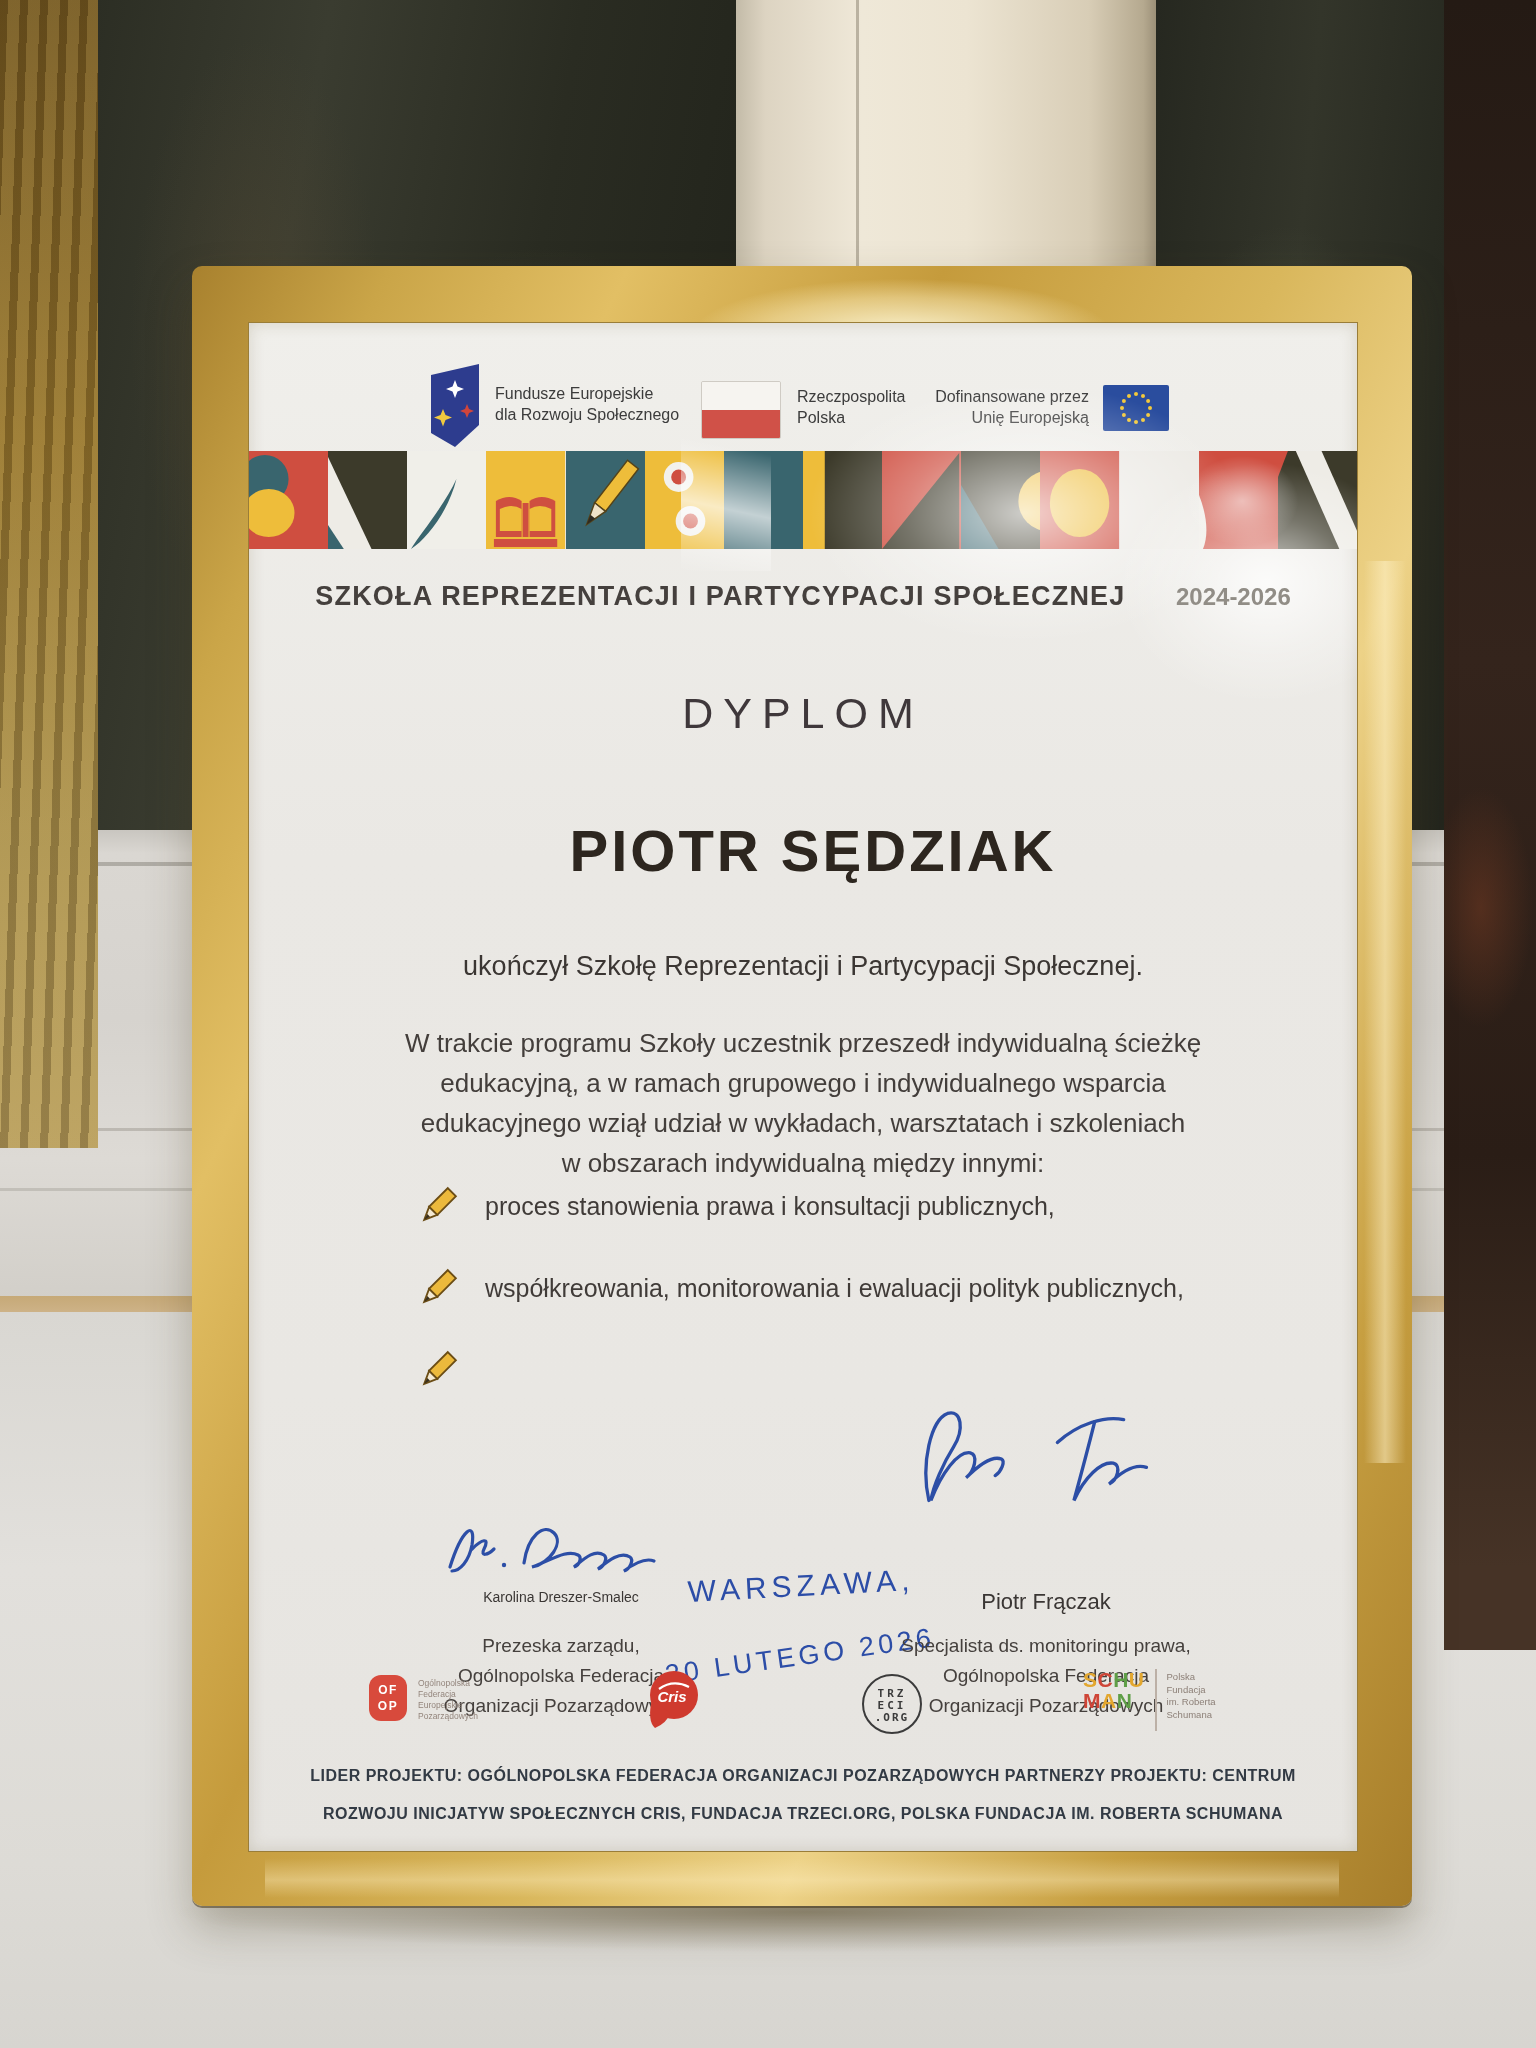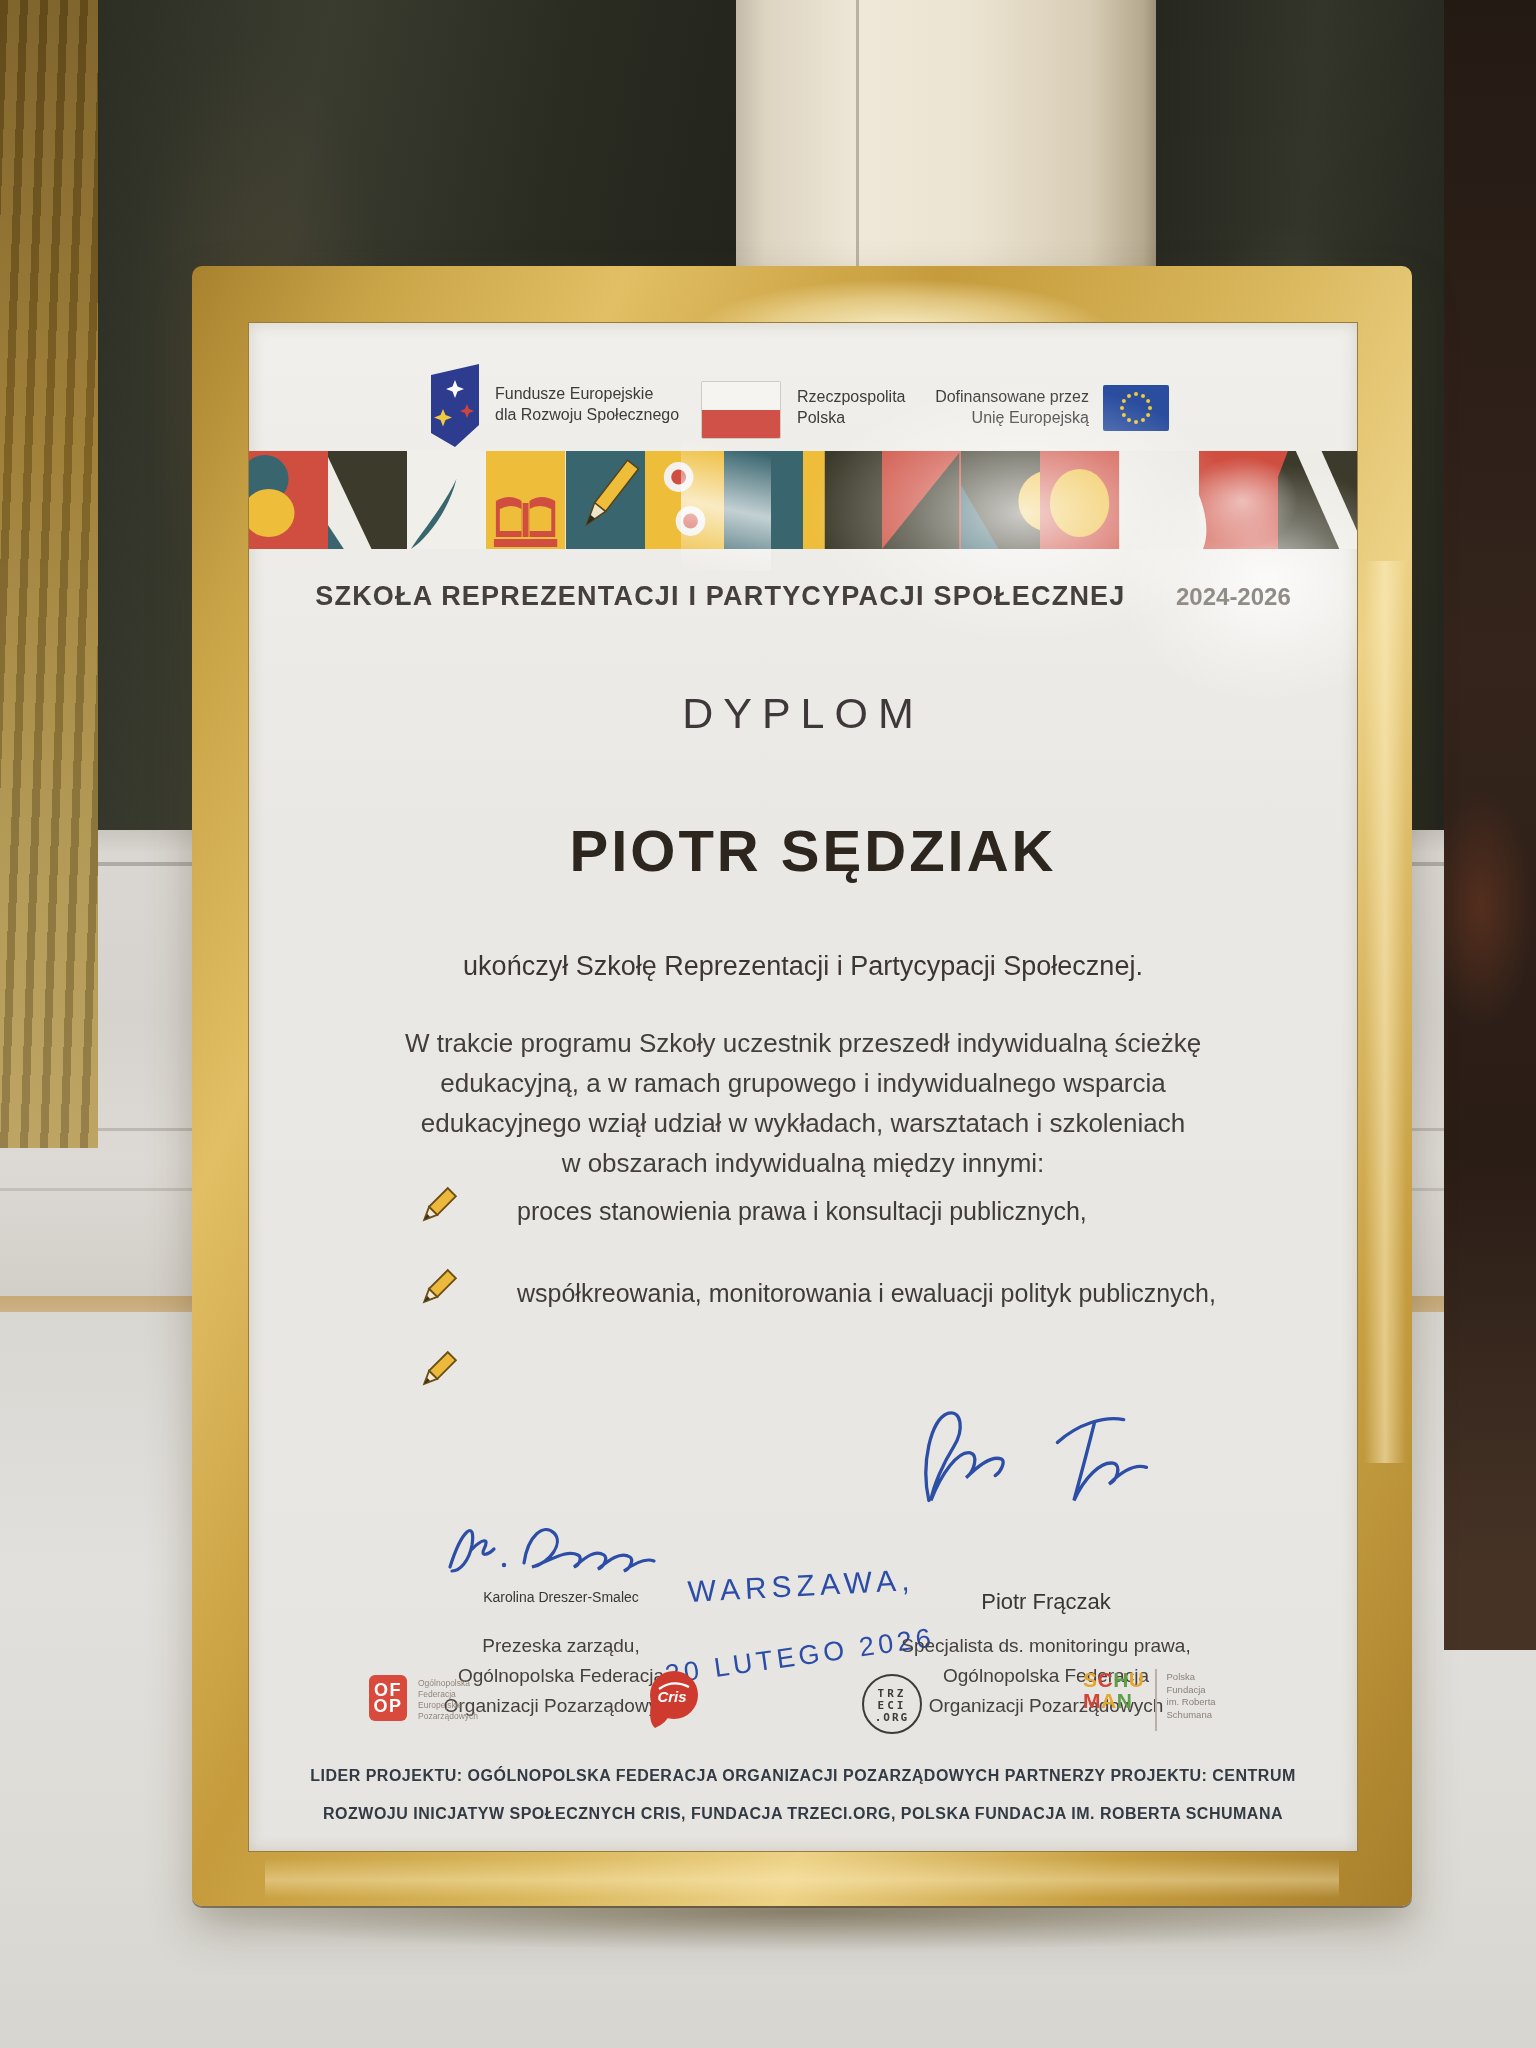--- a/index.html
+++ b/index.html
@@ -79,37 +79,37 @@
   
   .program-row{left:0;top:258px;width:100%;text-align:center;white-space:nowrap;}
   .program-title{position:static;display:inline-block;font-size:27px;font-weight:800;letter-spacing:1.2px;color:#45403d;}
   .program-years{position:static;display:inline-block;margin-left:46px;font-size:24px;font-weight:700;color:#918d86;}
   .dyplom{left:0;top:366px;width:100%;text-align:center;font-size:43px;font-weight:400;letter-spacing:10px;color:#3f383b;}
   .name{left:10px;top:494px;width:100%;text-align:center;font-size:58px;font-weight:800;letter-spacing:3px;color:#2d261f;}
   .subtitle{left:0;top:628px;width:100%;text-align:center;font-size:27px;color:#3b3633;}
   .para{left:0;top:700px;width:100%;text-align:center;font-size:26px;line-height:40px;color:#433e3b;}
   
   .bullets{left:166px;top:860px;width:830px;}
-  .brow{position:static;display:flex;align-items:flex-end;margin-bottom:36px;gap:32px;}
+  .brow{position:static;display:flex;align-items:center;margin-bottom:36px;}
   .brow svg{position:static;flex:0 0 46px;}
   .btext{position:static;margin-left:24px;font-size:25px;line-height:35px;color:#403b38;}
   
   .sigl{left:168px;top:1182px;width:290px;height:80px;}
   .sigr{left:648px;top:1078px;width:300px;height:114px;}
   .sig-name-l{left:132px;top:1266px;width:360px;text-align:center;font-size:14px;color:#3a3634;}
   .sig-name-r{left:617px;top:1266px;width:360px;text-align:center;font-size:22px;color:#3a3634;}
   .sig-roles-l{left:122px;top:1308px;width:380px;text-align:center;font-size:19px;line-height:30px;color:#45403d;}
   .sig-roles-r{left:602px;top:1308px;width:390px;text-align:center;font-size:19px;line-height:30px;color:#45403d;}
   .hand-city{left:392px;top:1246px;width:320px;text-align:center;font-size:30px;letter-spacing:5px;color:#2c4da7;transform:rotate(-3deg);}
   .hand-date{left:376px;top:1318px;width:350px;text-align:center;font-size:27px;letter-spacing:4px;color:#2c4da7;transform:rotate(-8deg);}
   
   .ofop{left:120px;top:1352px;display:flex;gap:11px;}
   .ofop *{position:static;}
-  .ofop-box{width:38px;height:46px;background:#d84a3c;border-radius:6px;color:#fff;
-    font-weight:700;font-size:18px;line-height:16px;text-align:center;padding-top:7px;letter-spacing:1.5px;box-sizing:border-box;}
+  .ofop-box{width:38px;height:46px;background:#d84a3c;border-radius:12px;color:#fff;
+    font-weight:700;font-size:12px;line-height:16px;text-align:center;padding-top:7px;letter-spacing:1.5px;box-sizing:border-box;}
   .ofop-caption{font-size:8.5px;line-height:11px;color:#93857c;padding-top:3px;}
   .cris{left:394px;top:1346px;width:58px;height:60px;}
   .trzeci{left:612px;top:1350px;width:62px;height:62px;}
   .schuman{left:834px;top:1346px;display:flex;gap:10px;}
   .schuman *{position:static;}
   .schuman-letters{font-size:21px;font-weight:800;line-height:21px;letter-spacing:.5px;}
   .schuman-divider{width:2px;height:62px;background:#bcb0a6;}
   .schuman-caption{font-size:9.5px;line-height:12.5px;color:#8d8078;padding-top:2px;}
   
   .footer-line{width:100%;text-align:center;font-size:16px;font-weight:700;letter-spacing:.5px;color:#323a44;}

